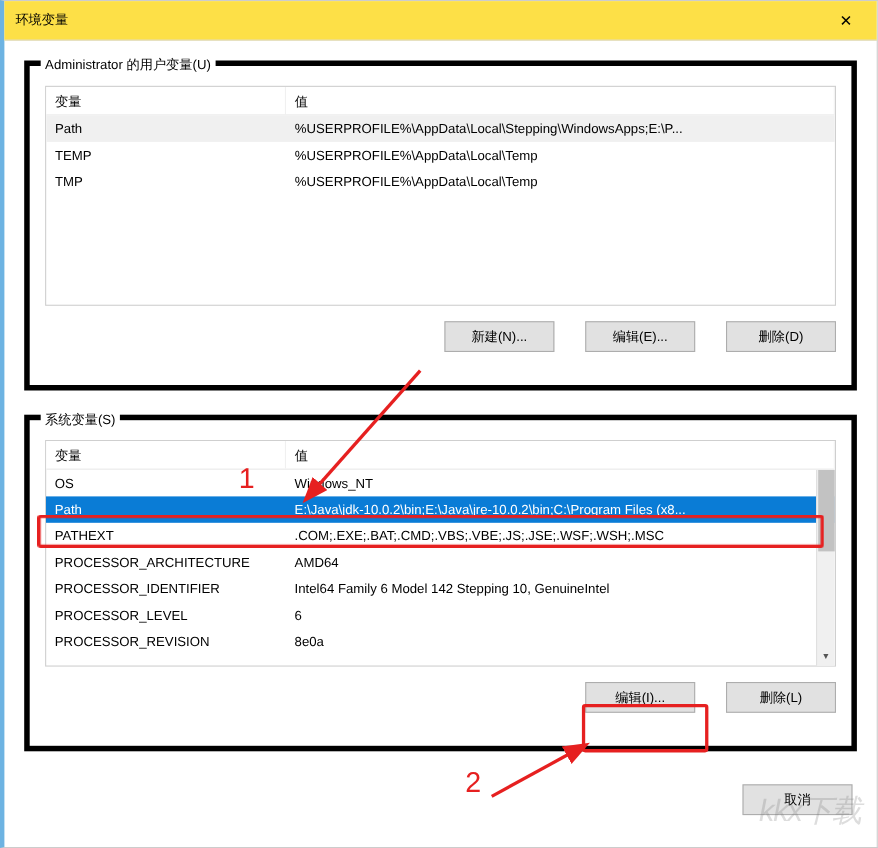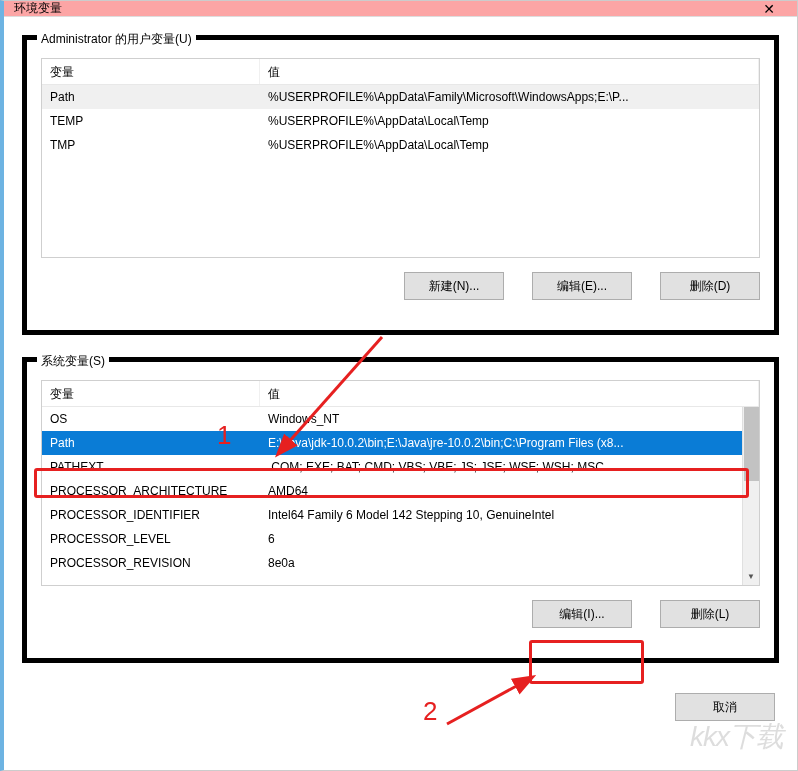--- a/index.html
+++ b/index.html
@@ -14,27 +14,27 @@
     width: 798px;
     height: 771px;
     border-left: 4px solid #6db3e2;
     border-top: 1px solid #ccc;
     border-right: 1px solid #ccc;
     border-bottom: 1px solid #ccc;
     background: #fff;
     position: relative;
   }
   .titlebar {
-    height: 16px;
+    height: 36px;
     display: flex;
     align-items: center;
     justify-content: space-between;
     padding: 0 10px;
     border-bottom: 1px solid #ddd;
-    background: #fca5a5;
+    background: #fde047;
   }
   .titlebar .title { font-size: 12px; }
   .close-btn {
     width: 36px; height: 28px;
     display: flex; align-items: center; justify-content: center;
     cursor: pointer;
     font-size: 14px;
   }
   .content {
     padding: 18px 18px 8px 18px;
@@ -197,21 +197,21 @@
       <span class="group-label">Administrator 的用户变量(U)</span>
 
       <div class="listview">
         <div class="lv-header">
           <div class="col col-var">变量</div>
           <div class="col col-val">值</div>
         </div>
         <div class="lv-rows">
           <div class="lv-row selected-light">
             <div class="cell cell-var">Path</div>
-            <div class="cell cell-val">%USERPROFILE%\AppData\Family\Microsoft\WindowsApps;E:\P...</div>
+            <div class="cell cell-val">%USERPROFILE%\AppData\Local\Stepping\WindowsApps;E:\P...</div>
           </div>
           <div class="lv-row">
             <div class="cell cell-var">TEMP</div>
             <div class="cell cell-val">%USERPROFILE%\AppData\Local\Temp</div>
           </div>
           <div class="lv-row">
             <div class="cell cell-var">TMP</div>
             <div class="cell cell-val">%USERPROFILE%\AppData\Local\Temp</div>
           </div>
         </div>

